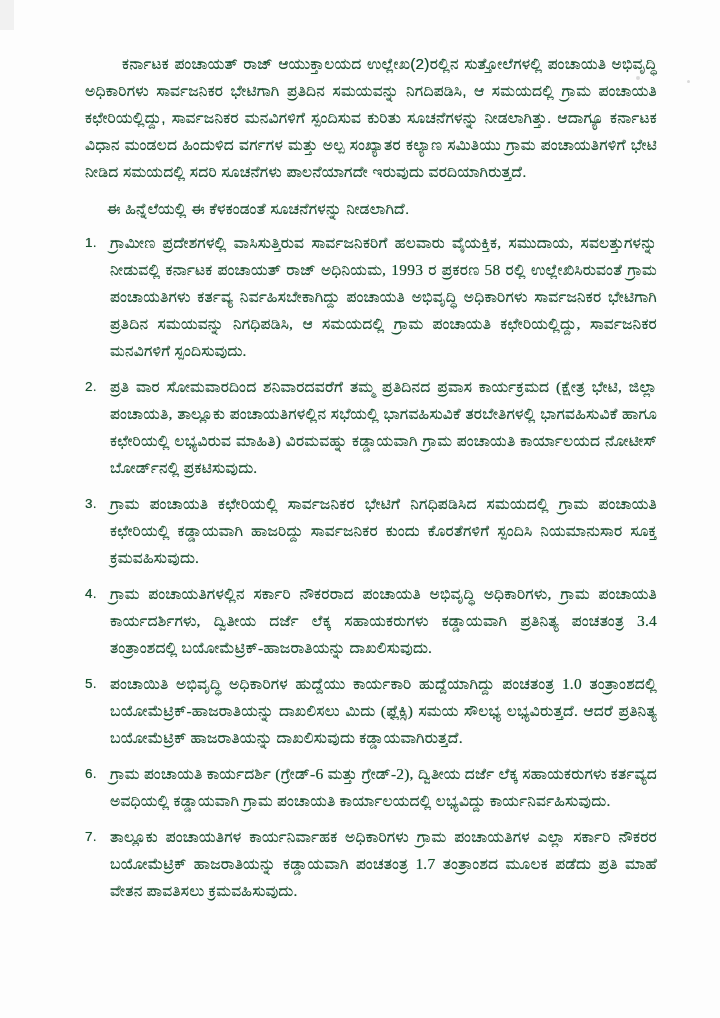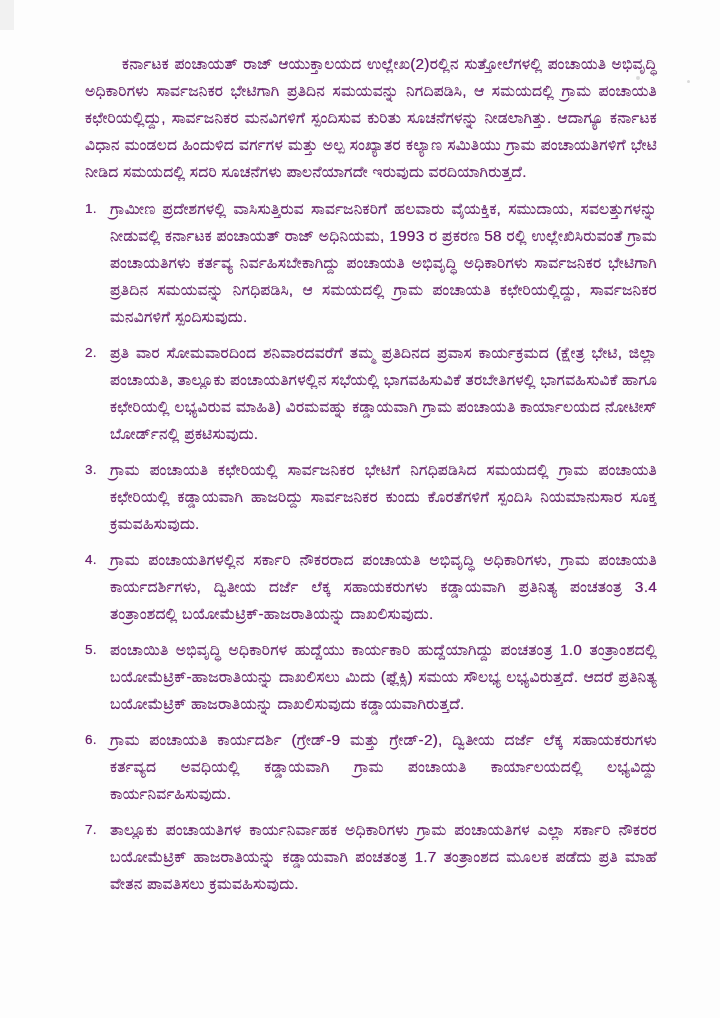--- a/index.html
+++ b/index.html
@@ -8,21 +8,21 @@
     background: #ffffff;
   }
   .page {
     position: relative;
     width: 720px;
     height: 1018px;
     margin: 0 auto;
     background: #fdfdfd;
     overflow: hidden;
     font-family: "Liberation Sans", "DejaVu Sans", sans-serif;
-    color: #701a75;
+    color: #14532d;
   }
   .content {
     position: absolute;
     left: 85px;
     top: 50px;
     width: 572px;
     font-size: 15.5px;
     line-height: 27px;
     text-align: justify;
     letter-spacing: 0.2px;
@@ -50,20 +50,21 @@
   }
   ol.instruction-list .num {
     flex: none;
     width: 25px;
     font-size: 13.5px;
     text-align: left;
   }
   ol.instruction-list .txt {
     flex: 1;
     text-align: justify;
+    font-family: Liberation Serif, serif;
   }
   
   .corner-patch {
     position: absolute;
     left: 0; top: 0;
     width: 14px; height: 30px;
     background: #f1f1f1;
   }
   .speck {
     position: absolute;
@@ -81,20 +82,21 @@
 <div class="page">
 
   <div class="corner-patch"></div>
   <div class="speck speck-1"></div>
   <div class="speck speck-2"></div>
 
   <div class="content">
 
     <p class="para-opening">ಕರ್ನಾಟಕ ಪಂಚಾಯತ್ ರಾಜ್ ಆಯುಕ್ತಾಲಯದ ಉಲ್ಲೇಖ(2)ರಲ್ಲಿನ ಸುತ್ತೋಲೆಗಳಲ್ಲಿ ಪಂಚಾಯತಿ ಅಭಿವೃದ್ಧಿ ಅಧಿಕಾರಿಗಳು ಸಾರ್ವಜನಿಕರ ಭೇಟಿಗಾಗಿ ಪ್ರತಿದಿನ ಸಮಯವನ್ನು ನಿಗದಿಪಡಿಸಿ, ಆ ಸಮಯದಲ್ಲಿ ಗ್ರಾಮ ಪಂಚಾಯತಿ ಕಛೇರಿಯಲ್ಲಿದ್ದು, ಸಾರ್ವಜನಿಕರ ಮನವಿಗಳಿಗೆ ಸ್ಪಂದಿಸುವ ಕುರಿತು ಸೂಚನೆಗಳನ್ನು ನೀಡಲಾಗಿತ್ತು. ಆದಾಗ್ಯೂ ಕರ್ನಾಟಕ ವಿಧಾನ ಮಂಡಲದ ಹಿಂದುಳಿದ ವರ್ಗಗಳ ಮತ್ತು ಅಲ್ಪ ಸಂಖ್ಯಾತರ ಕಲ್ಯಾಣ ಸಮಿತಿಯು ಗ್ರಾಮ ಪಂಚಾಯತಿಗಳಿಗೆ ಭೇಟಿ ನೀಡಿದ ಸಮಯದಲ್ಲಿ ಸದರಿ ಸೂಚನೆಗಳು ಪಾಲನೆಯಾಗದೇ ಇರುವುದು ವರದಿಯಾಗಿರುತ್ತದೆ.</p>
 
+    <p class="para-intro">ಈ ಹಿನ್ನೆಲೆಯಲ್ಲಿ ಈ ಕೆಳಕಂಡಂತೆ ಸೂಚನೆಗಳನ್ನು ನೀಡಲಾಗಿದೆ.</p>
 
     <ol class="instruction-list">
       <li>
         <span class="num">1.</span>
         <span class="txt">ಗ್ರಾಮೀಣ ಪ್ರದೇಶಗಳಲ್ಲಿ ವಾಸಿಸುತ್ತಿರುವ ಸಾರ್ವಜನಿಕರಿಗೆ ಹಲವಾರು ವೈಯಕ್ತಿಕ, ಸಮುದಾಯ, ಸವಲತ್ತುಗಳನ್ನು ನೀಡುವಲ್ಲಿ ಕರ್ನಾಟಕ ಪಂಚಾಯತ್ ರಾಜ್ ಅಧಿನಿಯಮ, 1993 ರ ಪ್ರಕರಣ 58 ರಲ್ಲಿ ಉಲ್ಲೇಖಿಸಿರುವಂತೆ ಗ್ರಾಮ ಪಂಚಾಯತಿಗಳು ಕರ್ತವ್ಯ ನಿರ್ವಹಿಸಬೇಕಾಗಿದ್ದು ಪಂಚಾಯತಿ ಅಭಿವೃದ್ಧಿ ಅಧಿಕಾರಿಗಳು ಸಾರ್ವಜನಿಕರ ಭೇಟಿಗಾಗಿ ಪ್ರತಿದಿನ ಸಮಯವನ್ನು ನಿಗಧಿಪಡಿಸಿ, ಆ ಸಮಯದಲ್ಲಿ ಗ್ರಾಮ ಪಂಚಾಯತಿ ಕಛೇರಿಯಲ್ಲಿದ್ದು, ಸಾರ್ವಜನಿಕರ ಮನವಿಗಳಿಗೆ ಸ್ಪಂದಿಸುವುದು.</span>
       </li>
       <li>
         <span class="num">2.</span>
         <span class="txt">ಪ್ರತಿ ವಾರ ಸೋಮವಾರದಿಂದ ಶನಿವಾರದವರೆಗೆ ತಮ್ಮ ಪ್ರತಿದಿನದ ಪ್ರವಾಸ ಕಾರ್ಯಕ್ರಮದ (ಕ್ಷೇತ್ರ ಭೇಟಿ, ಜಿಲ್ಲಾ ಪಂಚಾಯತಿ, ತಾಲ್ಲೂಕು ಪಂಚಾಯತಿಗಳಲ್ಲಿನ ಸಭೆಯಲ್ಲಿ ಭಾಗವಹಿಸುವಿಕೆ ತರಬೇತಿಗಳಲ್ಲಿ ಭಾಗವಹಿಸುವಿಕೆ ಹಾಗೂ ಕಛೇರಿಯಲ್ಲಿ ಲಭ್ಯವಿರುವ ಮಾಹಿತಿ) ವಿರಮವಹ್ನು ಕಡ್ಡಾಯವಾಗಿ ಗ್ರಾಮ ಪಂಚಾಯತಿ ಕಾರ್ಯಾಲಯದ ನೋಟೀಸ್ ಬೋರ್ಡ್‌ನಲ್ಲಿ ಪ್ರಕಟಿಸುವುದು.</span>
       </li>
@@ -105,21 +107,21 @@
       <li>
         <span class="num">4.</span>
         <span class="txt">ಗ್ರಾಮ ಪಂಚಾಯತಿಗಳಲ್ಲಿನ ಸರ್ಕಾರಿ ನೌಕರರಾದ ಪಂಚಾಯತಿ ಅಭಿವೃದ್ಧಿ ಅಧಿಕಾರಿಗಳು, ಗ್ರಾಮ ಪಂಚಾಯತಿ ಕಾರ್ಯದರ್ಶಿಗಳು, ದ್ವಿತೀಯ ದರ್ಜೆ ಲೆಕ್ಕ ಸಹಾಯಕರುಗಳು ಕಡ್ಡಾಯವಾಗಿ ಪ್ರತಿನಿತ್ಯ ಪಂಚತಂತ್ರ 3.4 ತಂತ್ರಾಂಶದಲ್ಲಿ ಬಯೋಮೆಟ್ರಿಕ್-ಹಾಜರಾತಿಯನ್ನು ದಾಖಲಿಸುವುದು.</span>
       </li>
       <li>
         <span class="num">5.</span>
         <span class="txt">ಪಂಚಾಯಿತಿ ಅಭಿವೃದ್ಧಿ ಅಧಿಕಾರಿಗಳ ಹುದ್ದೆಯು ಕಾರ್ಯಕಾರಿ ಹುದ್ದೆಯಾಗಿದ್ದು ಪಂಚತಂತ್ರ 1.0 ತಂತ್ರಾಂಶದಲ್ಲಿ ಬಯೋಮೆಟ್ರಿಕ್-ಹಾಜರಾತಿಯನ್ನು ದಾಖಲಿಸಲು ಮಿದು (ಫ್ಲೆಕ್ಸಿ) ಸಮಯ ಸೌಲಭ್ಯ ಲಭ್ಯವಿರುತ್ತದೆ. ಆದರೆ ಪ್ರತಿನಿತ್ಯ ಬಯೋಮೆಟ್ರಿಕ್ ಹಾಜರಾತಿಯನ್ನು ದಾಖಲಿಸುವುದು ಕಡ್ಡಾಯವಾಗಿರುತ್ತದೆ.</span>
       </li>
       <li>
         <span class="num">6.</span>
-        <span class="txt">ಗ್ರಾಮ ಪಂಚಾಯತಿ ಕಾರ್ಯದರ್ಶಿ (ಗ್ರೇಡ್-9 ಮತ್ತು ಗ್ರೇಡ್-2), ದ್ವಿತೀಯ ದರ್ಜೆ ಲೆಕ್ಕ ಸಹಾಯಕರುಗಳು ಕರ್ತವ್ಯದ ಅವಧಿಯಲ್ಲಿ ಕಡ್ಡಾಯವಾಗಿ ಗ್ರಾಮ ಪಂಚಾಯತಿ ಕಾರ್ಯಾಲಯದಲ್ಲಿ ಲಭ್ಯವಿದ್ದು ಕಾರ್ಯನಿರ್ವಹಿಸುವುದು.</span>
+        <span class="txt">ಗ್ರಾಮ ಪಂಚಾಯತಿ ಕಾರ್ಯದರ್ಶಿ (ಗ್ರೇಡ್-6 ಮತ್ತು ಗ್ರೇಡ್-2), ದ್ವಿತೀಯ ದರ್ಜೆ ಲೆಕ್ಕ ಸಹಾಯಕರುಗಳು ಕರ್ತವ್ಯದ ಅವಧಿಯಲ್ಲಿ ಕಡ್ಡಾಯವಾಗಿ ಗ್ರಾಮ ಪಂಚಾಯತಿ ಕಾರ್ಯಾಲಯದಲ್ಲಿ ಲಭ್ಯವಿದ್ದು ಕಾರ್ಯನಿರ್ವಹಿಸುವುದು.</span>
       </li>
       <li>
         <span class="num">7.</span>
         <span class="txt">ತಾಲ್ಲೂಕು ಪಂಚಾಯತಿಗಳ ಕಾರ್ಯನಿರ್ವಾಹಕ ಅಧಿಕಾರಿಗಳು ಗ್ರಾಮ ಪಂಚಾಯತಿಗಳ ಎಲ್ಲಾ ಸರ್ಕಾರಿ ನೌಕರರ ಬಯೋಮೆಟ್ರಿಕ್ ಹಾಜರಾತಿಯನ್ನು ಕಡ್ಡಾಯವಾಗಿ ಪಂಚತಂತ್ರ 1.7 ತಂತ್ರಾಂಶದ ಮೂಲಕ ಪಡೆದು ಪ್ರತಿ ಮಾಹೆ ವೇತನ ಪಾವತಿಸಲು ಕ್ರಮವಹಿಸುವುದು.</span>
       </li>
     </ol>
 
   </div>
 </div>
 

